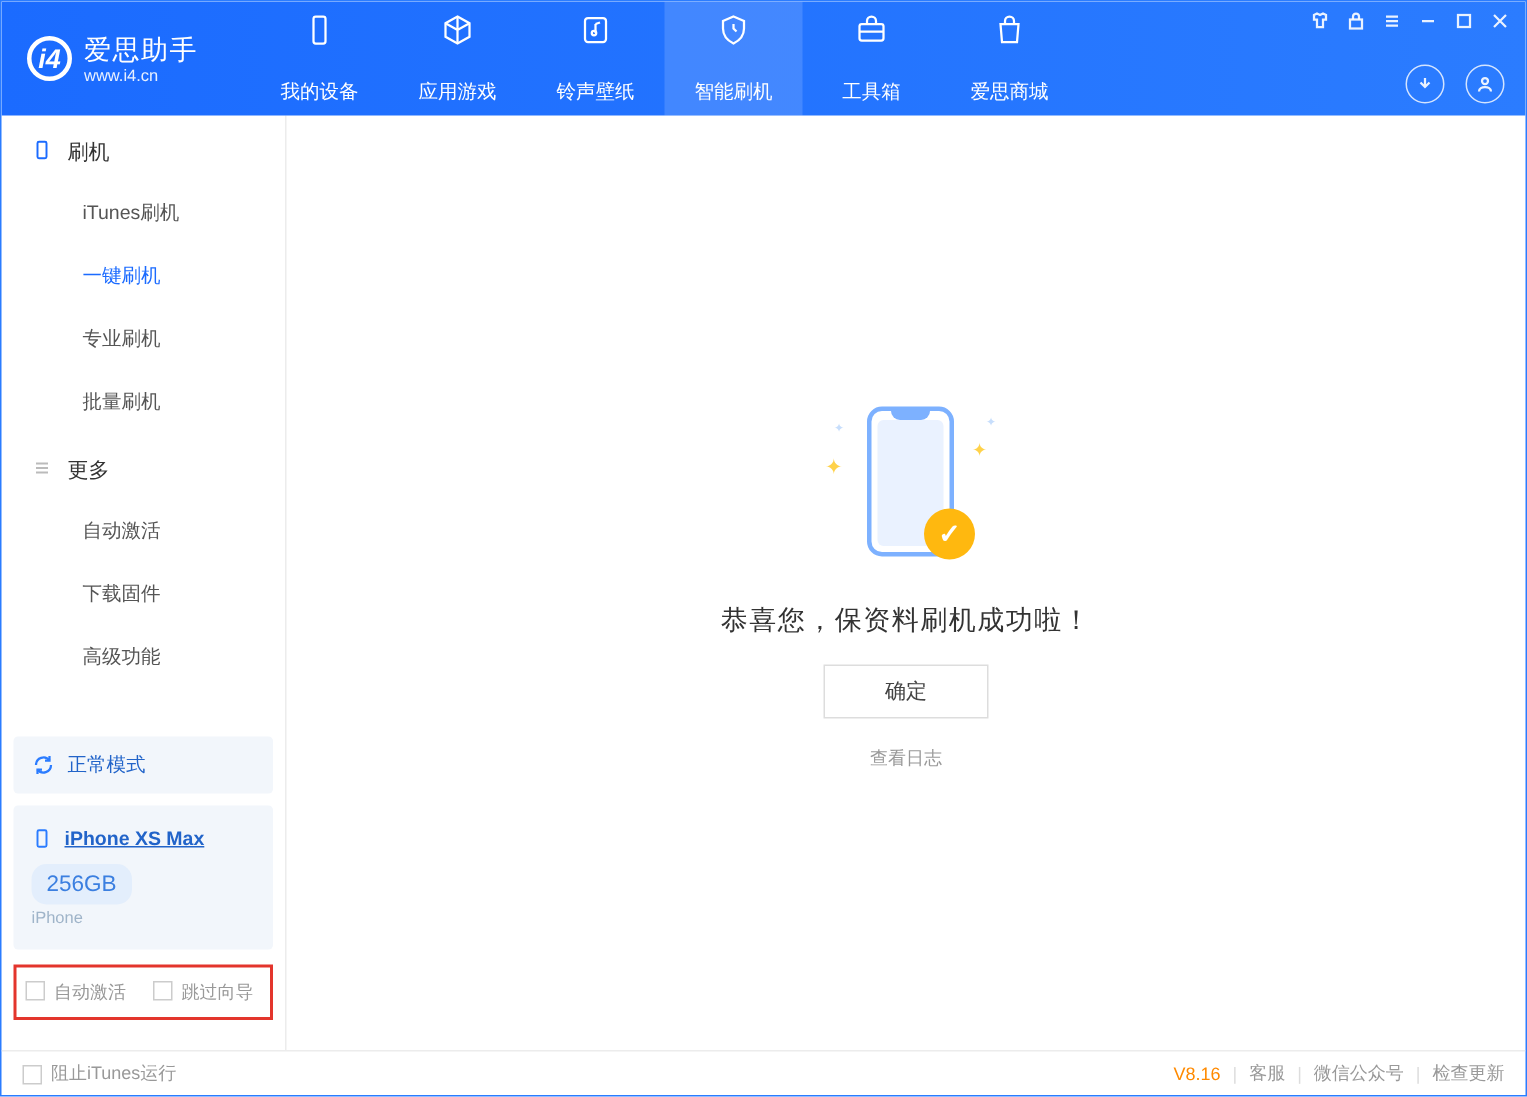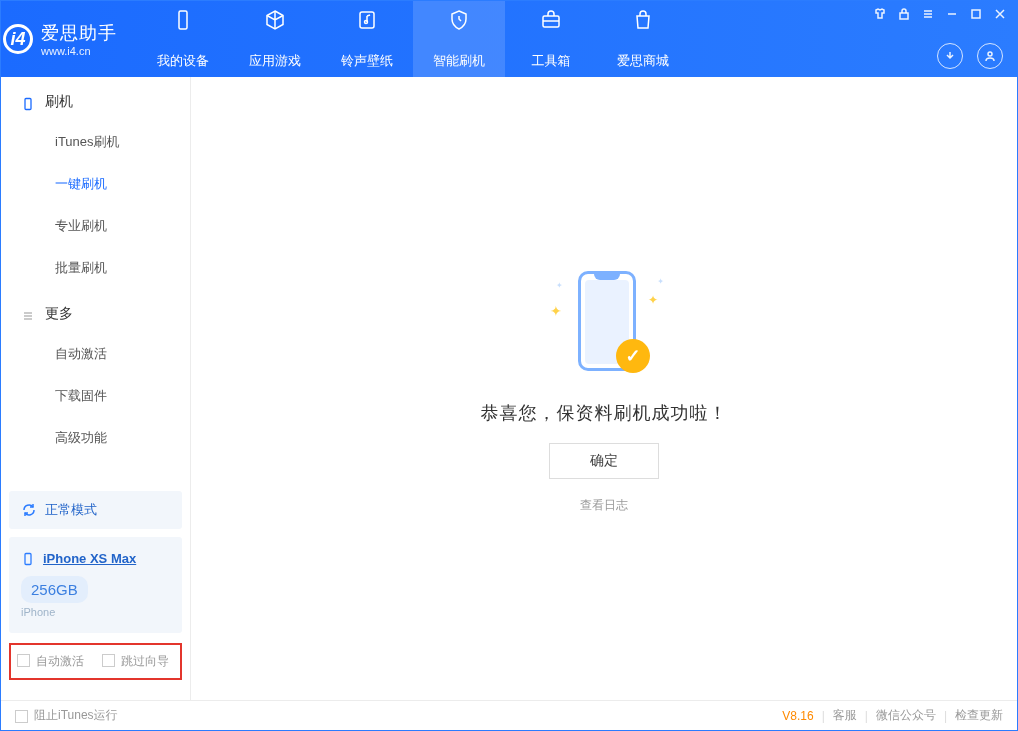--- a/index.html
+++ b/index.html
@@ -1,36 +1,36 @@
 <!DOCTYPE html>
 <html><head>
 <meta charset="utf-8">
 <style>
 * { margin: 0; padding: 0; box-sizing: border-box; font-family: "Microsoft YaHei", "PingFang SC", sans-serif; }
 body { background: #fff; width: 1018px; height: 731px; overflow: hidden; border: 1px solid #2b7cff; }
 
 
 .header { height: 76px; background: linear-gradient(to right, #1b6bff, #2b7cff); display: flex; align-items: center; color: #fff; position: relative; }
-.logo-area { display: flex; align-items: center; padding: 0 2px; gap: 8px; }
+.logo-area { display: flex; align-items: center; padding: 0 17px; gap: 8px; }
 .logo-circle { width: 30px; height: 30px; border: 3px solid #fff; border-radius: 50%; display: flex; align-items: center; justify-content: center; font-weight: bold; font-size: 18px; font-style: italic; }
 .logo-text .title { font-size: 18px; font-weight: 500; letter-spacing: 1px; }
 .logo-text .url { font-size: 11px; opacity: 0.9; }
 .nav { display: flex; height: 100%; margin-left: 18px; }
 .nav-item { width: 92px; display: flex; flex-direction: column; align-items: center; justify-content: center; gap: 20px; cursor: pointer; font-size: 13px; }
 .nav-item.active { background: rgba(255,255,255,0.15); }
 .nav-icon { width: 24px; height: 24px; }
 .header-right { position: absolute; right: 14px; top: 42px; display: flex; gap: 14px; align-items: center; }
 .circle-btn { width: 26px; height: 26px; border: 1.5px solid rgba(255,255,255,0.8); border-radius: 50%; display: flex; align-items: center; justify-content: center; color: rgba(255,255,255,0.9); }
 .win-ctrls { position: absolute; right: 10px; top: 6px; display: flex; gap: 10px; align-items: center; }
 .win-ctrls .ico { width: 14px; height: 14px; stroke: rgba(255,255,255,0.9); fill: none; stroke-width: 1.5; }
 
 
 .body { display: flex; height: calc(100% - 76px - 30px); }
 .sidebar { width: 190px; border-right: 1px solid #ececec; display: flex; flex-direction: column; }
-.side-section-hdr { display: flex; align-items: flex-end; gap: 10px; padding: 16px 20px 10px; color: #333; font-size: 14px; }
+.side-section-hdr { display: flex; align-items: flex-start; gap: 10px; padding: 16px 20px 10px; color: #333; font-size: 14px; }
 .side-item { padding: 12px 0 12px 54px; font-size: 13px; color: #555; cursor: pointer; }
 .side-item.active { color: #1b6bff; }
 .side-spacer { flex: 1; }
 .mode-box { margin: 8px; background: #f2f6fb; border-radius: 3px; padding: 10px 12px; display: flex; align-items: center; gap: 8px; color: #2264c9; font-size: 13px; }
 .device-box { margin: 0 8px 8px; background: #f2f6fb; border-radius: 3px; padding: 10px 12px; color: #2264c9; font-size: 13px; line-height: 1.8; }
 .device-box .cap { display: inline-block; background: #e3eefc; color: #3b7fe0; border-radius: 10px; padding: 0 10px; font-size: 15px; margin-top: 6px; }
 .device-box .type { color: #9fb4c9; font-size: 11px; }
 .opt-row { border: 2px solid #e3352c; margin: 2px 8px 20px; padding: 8px 6px; display: flex; gap: 6px; font-size: 12px; color: #999; }
 .chk { width: 13px; height: 13px; border: 1px solid #ccc; display: inline-block; flex-shrink: 0; margin-top: 1px; }
 

